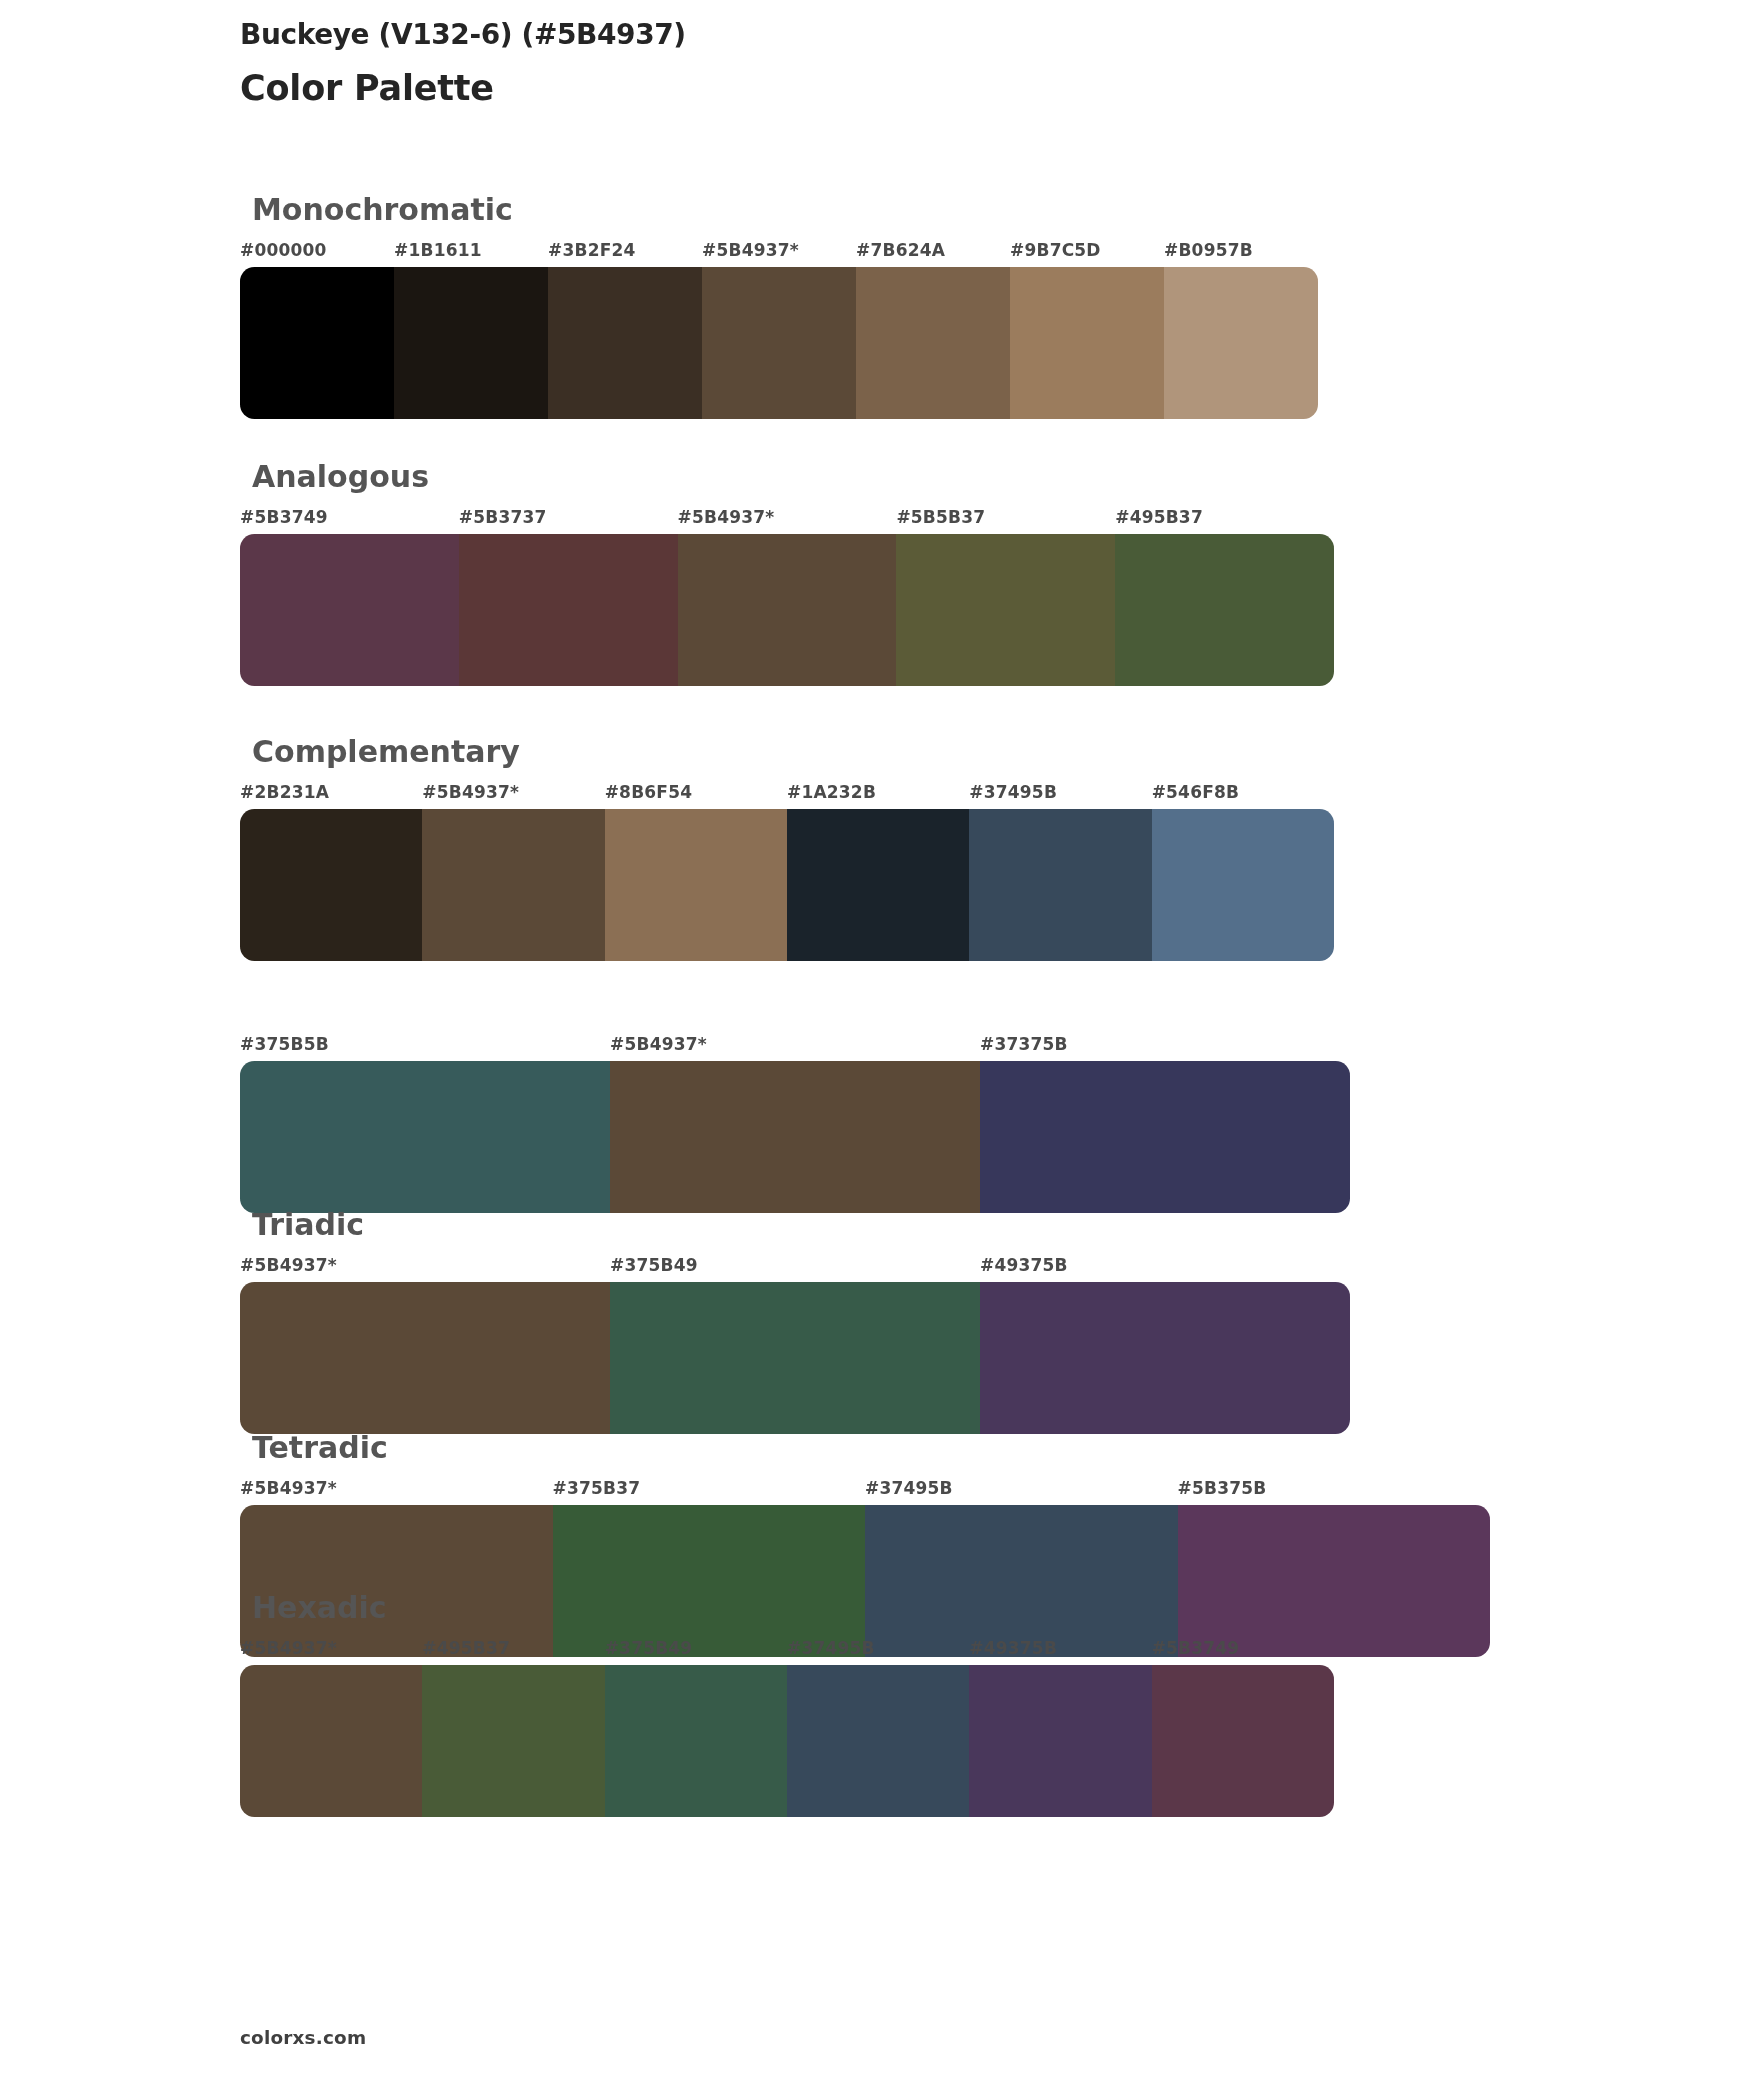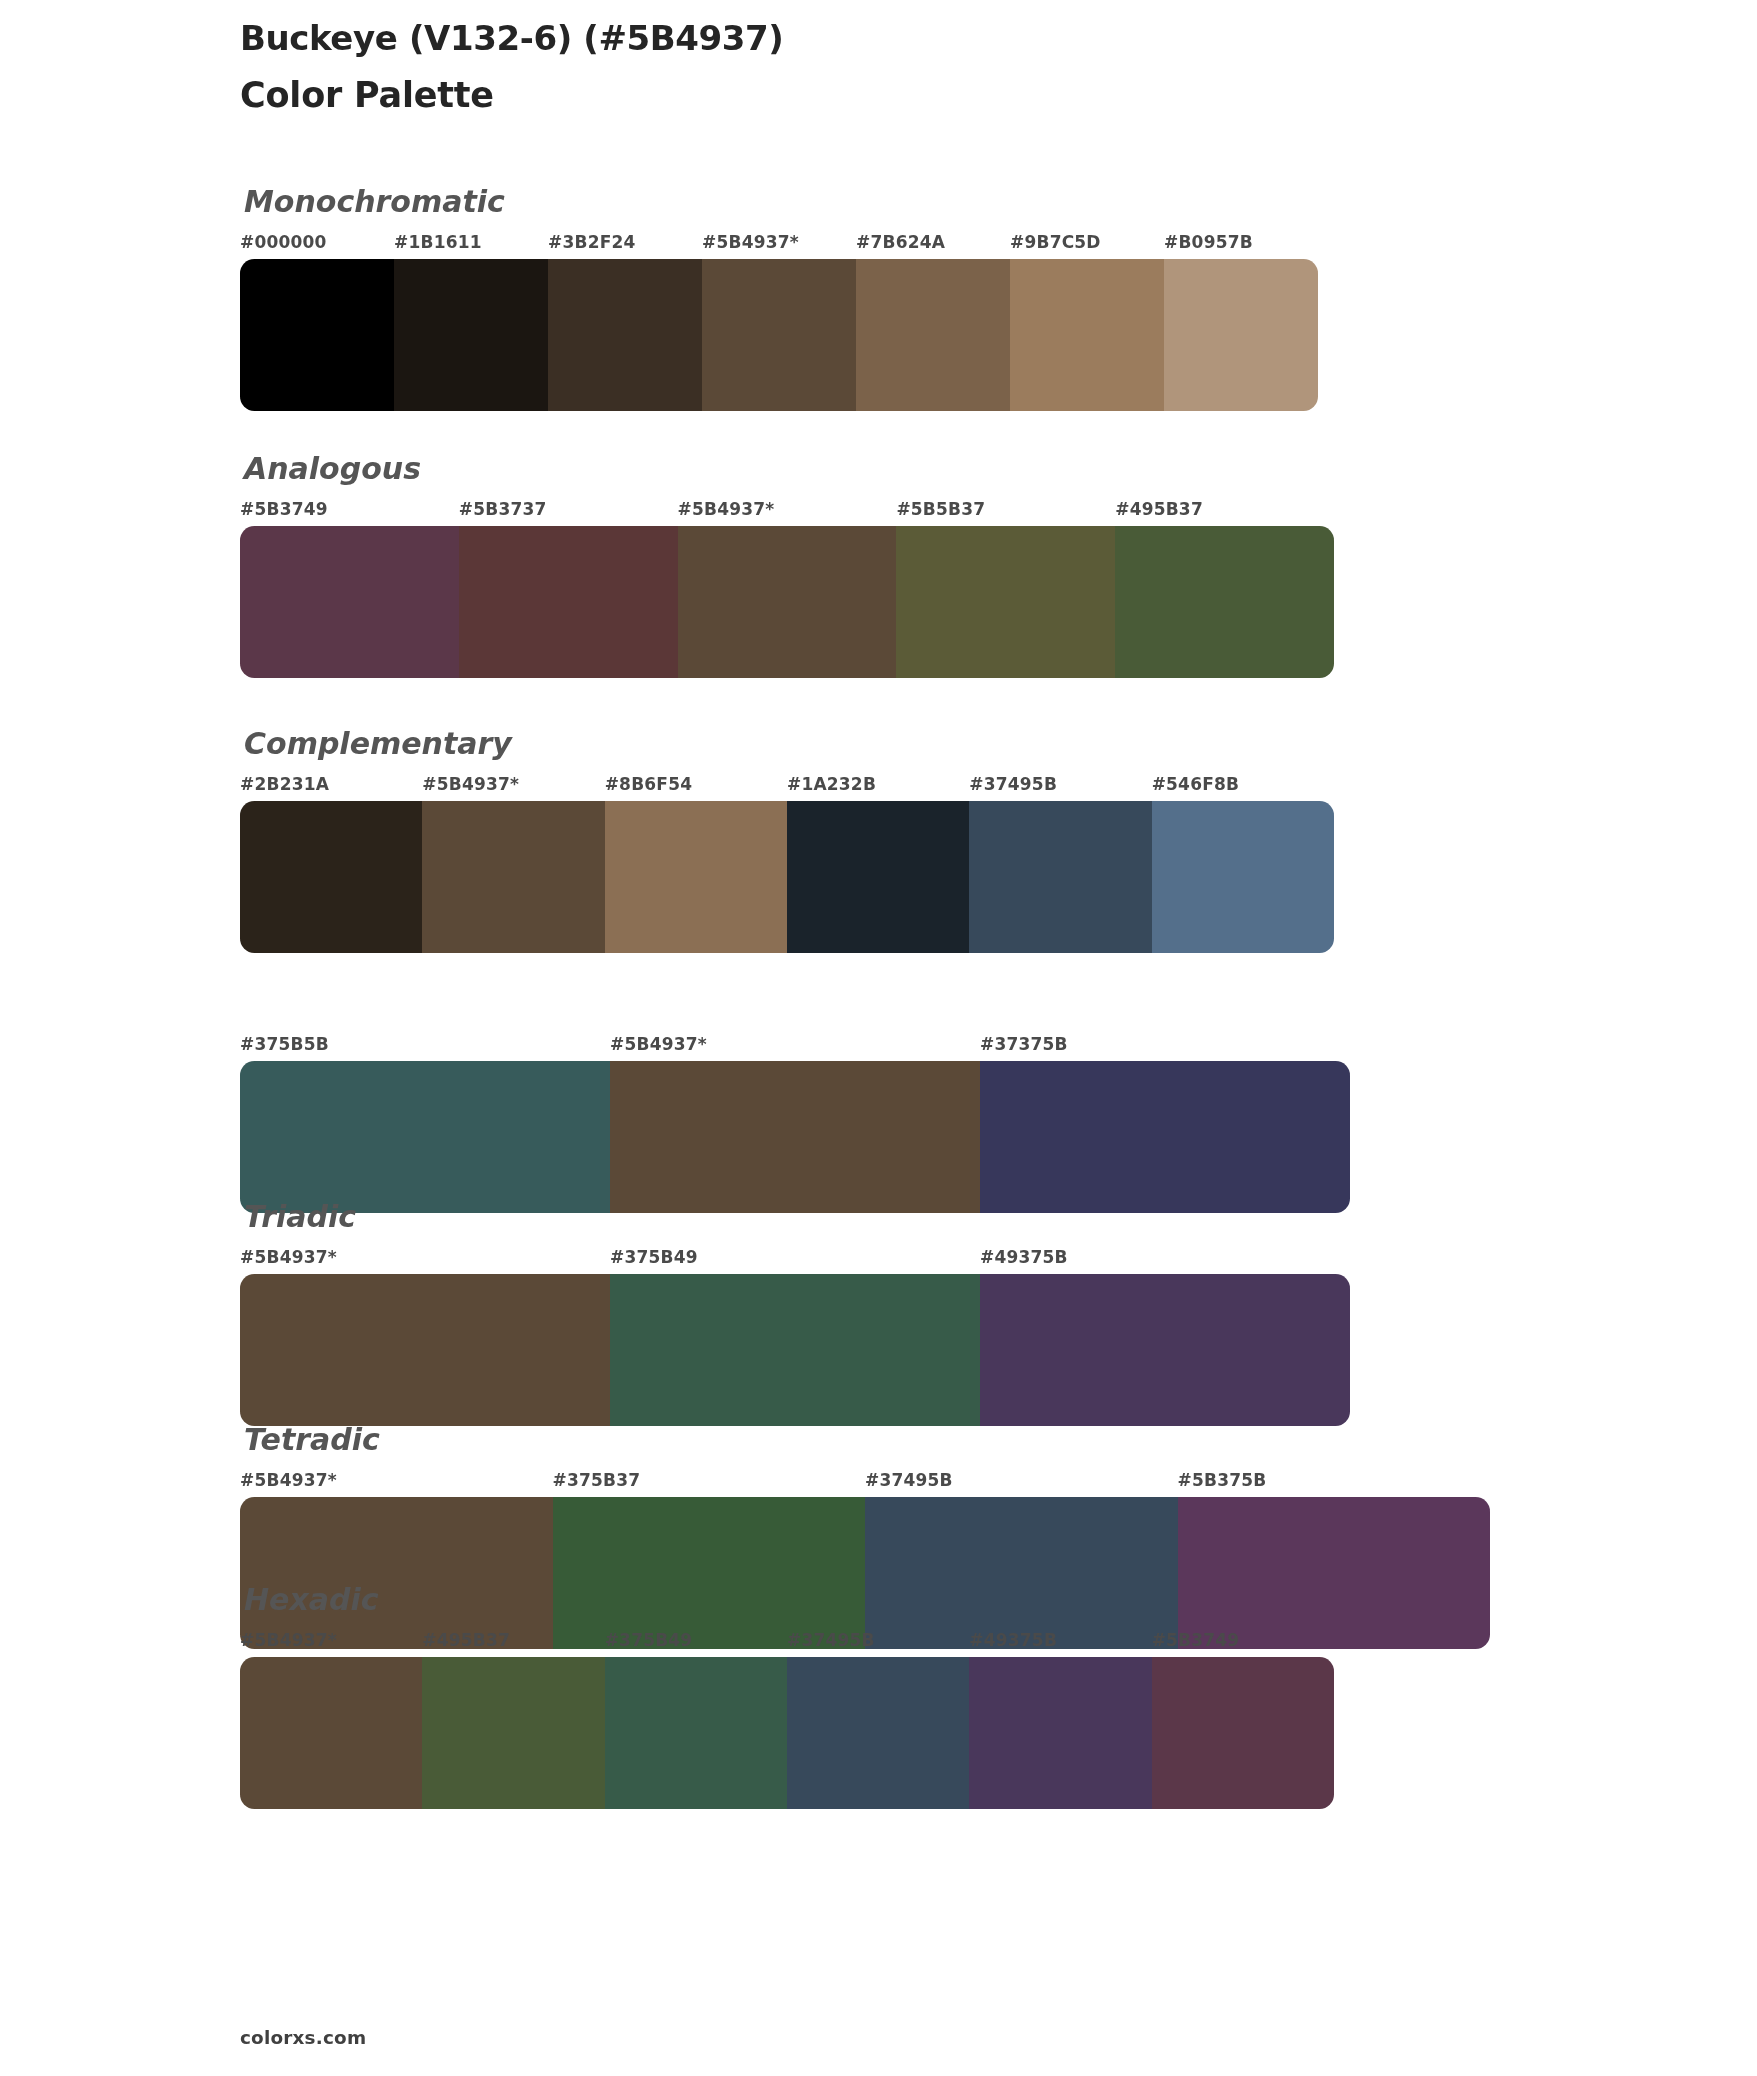--- a/index.html
+++ b/index.html
@@ -20,21 +20,21 @@
     width: 1757px;
     height: 2077px;
   }
   .header {
     position: absolute;
     left: 240px;
     top: 17.6px;
     width: 1278px;
   }
   .title {
-    font-size: 34px;
+    font-size: 28px;
     font-weight: 700;
     color: #252525;
     letter-spacing: -0.4px;
     line-height: 1.18;
     margin: 0;
     white-space: nowrap;
   }
   .subtitle {
     font-size: 35px;
     font-weight: 700;
@@ -46,24 +46,23 @@
   }
 
   .section {
     position: absolute;
     left: 240px;
   }
   .section-heading {
     font-size: 30px;
     font-weight: 700;
     color: #555555;
-    margin: 4px;
+    margin: 12px;
     line-height: 1.05;
     white-space: nowrap;
-    font-style: italic;
   }
   .labels {
     position: relative;
     display: flex;
     height: 27px;
     margin-top: 14.4px;
   }
   .label {
     font-size: 17px;
     font-weight: 700;

